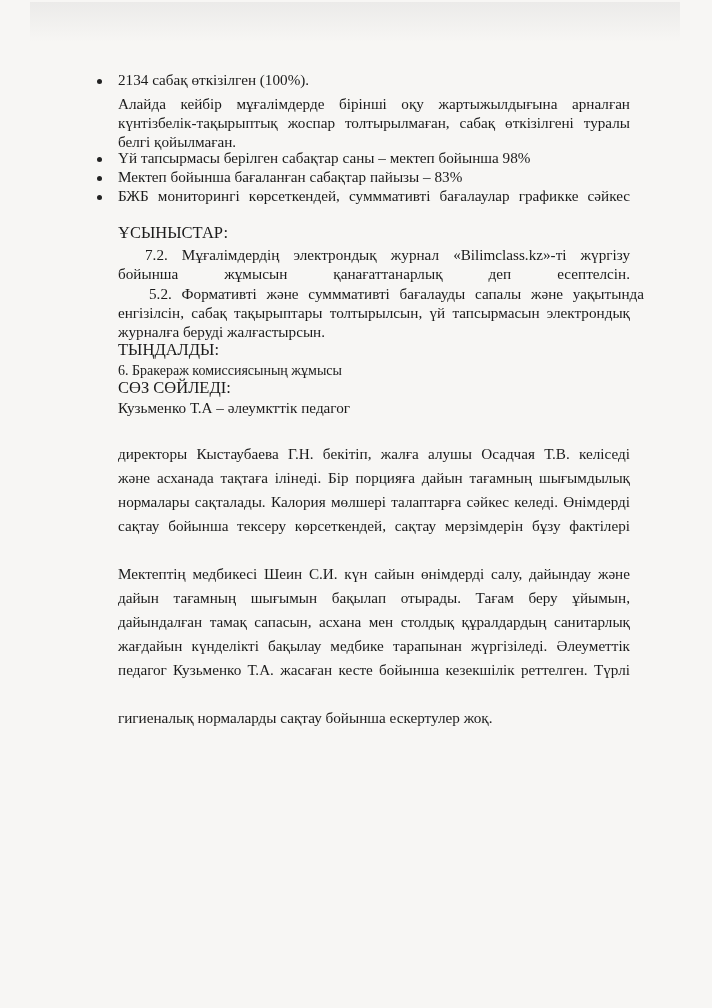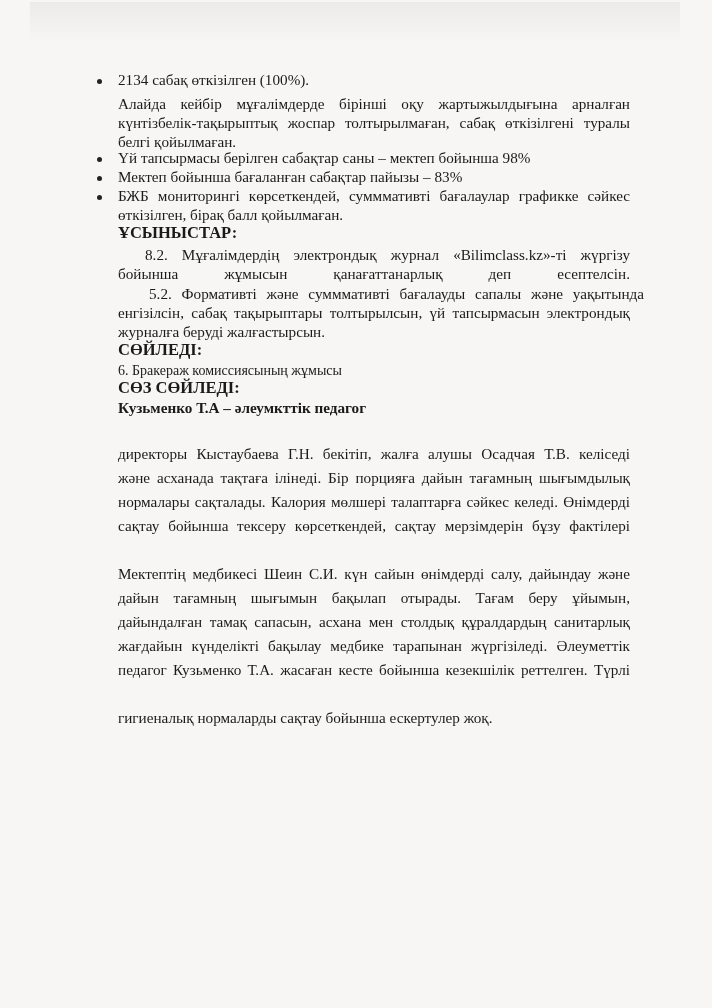--- a/index.html
+++ b/index.html
@@ -6,21 +6,21 @@
   body {
     width: 712px; height: 1008px; overflow: hidden;
     background: #f7f6f4;
     font-family: "Liberation Serif", "DejaVu Serif", serif;
     color: #1a1a1a;
     position: relative;
   }
   .page { position: absolute; left: 0; top: 0; width: 712px; height: 1008px; }
   .ln { position: absolute; font-size: 15.2px; line-height: 19px; white-space: nowrap; }
   .just { text-align: justify; text-align-last: justify; white-space: normal; }
-  .b { font-weight: bold; }
+  .b { font-weight: normal; }
   .hdr { font-size: 16.5px; }
   .bullet { position: absolute; width: 5px; height: 5px; border-radius: 50%; background: #222; }
   .bleed { position: absolute; left: 30px; top: 2px; width: 650px; height: 40px;
     background: linear-gradient(180deg, rgba(200,200,200,0.25), rgba(240,240,240,0)); }
 </style>
 </head>
 <body>
 
 <div class="page">
   <div class="bleed"></div>
@@ -30,30 +30,29 @@
   <div class="ln just" style="left:118px;top:94px;width:512px">Алайда кейбір мұғалімдерде бірінші оқу жартыжылдығына арналған</div>
   <div class="ln just" style="left:118px;top:113px;width:512px">күнтізбелік-тақырыптық жоспар толтырылмаған, сабақ өткізілгені туралы</div>
   <div class="ln" style="left:118px;top:132px">белгі қойылмаған.</div>
 
   <span class="bullet" style="left:97px;top:157px"></span>
   <div class="ln" style="left:118px;top:148px">Үй тапсырмасы берілген сабақтар саны – мектеп бойынша 98%</div>
   <span class="bullet" style="left:97px;top:176px"></span>
   <div class="ln" style="left:118px;top:167px">Мектеп бойынша бағаланған сабақтар пайызы – 83%</div>
   <span class="bullet" style="left:97px;top:195px"></span>
   <div class="ln just" style="left:118px;top:186px;width:512px">БЖБ мониторингі көрсеткендей, сумммативті бағалаулар графикке сәйкес</div>
-  <div class="ln" style="left:118px;top:205px">өткізілген, бірақ балл қойылмаған.</div>
 
   <div class="ln b hdr" style="left:118px;top:223px">ҰСЫНЫСТАР:</div>
-  <div class="ln just" style="left:145px;top:245px;width:485px">8.2. Мұғалімдердің электрондық журнал «Bilimclass.kz»-ті жүргізу</div>
+  <div class="ln just" style="left:145px;top:245px;width:485px">7.2. Мұғалімдердің электрондық журнал «Bilimclass.kz»-ті жүргізу</div>
   <div class="ln just" style="left:118px;top:264px;width:512px">бойынша жұмысын қанағаттанарлық деп есептелсін.</div>
   <div class="ln just" style="left:149px;top:284px;width:495px">5.2. Формативті және сумммативті бағалауды сапалы және уақытында</div>
   <div class="ln just" style="left:118px;top:303px;width:512px">енгізілсін, сабақ тақырыптары толтырылсын, үй тапсырмасын электрондық</div>
   <div class="ln" style="left:118px;top:322px">журналға беруді жалғастырсын.</div>
 
-  <div class="ln b hdr" style="left:118px;top:340px">СӨЙЛЕДІ:</div>
+  <div class="ln b hdr" style="left:118px;top:340px">ТЫҢДАЛДЫ:</div>
   <div class="ln" style="left:118px;top:361px;font-size:14px">6. Бракераж комиссиясының жұмысы</div>
   <div class="ln b hdr" style="left:118px;top:378px">СӨЗ СӨЙЛЕДІ:</div>
   <div class="ln b" style="left:118px;top:398px">Кузьменко Т.А – әлеумкттік  педагог</div>
 
   <div class="ln just" style="left:118px;top:444px;width:512px">директоры Кыстаубаева Г.Н. бекітіп, жалға алушы Осадчая Т.В. келіседі</div>
   <div class="ln just" style="left:118px;top:468px;width:512px">және асханада тақтаға ілінеді. Бір порцияға дайын тағамның шығымдылық</div>
   <div class="ln just" style="left:118px;top:492px;width:512px">нормалары сақталады. Калория мөлшері талаптарға сәйкес келеді. Өнімдерді</div>
   <div class="ln just" style="left:118px;top:516px;width:512px">сақтау бойынша тексеру көрсеткендей, сақтау мерзімдерін бұзу фактілері</div>
   <div class="ln just" style="left:118px;top:564px;width:512px">Мектептің медбикесі Шеин С.И. күн сайын өнімдерді салу, дайындау және</div>
   <div class="ln just" style="left:118px;top:588px;width:512px">дайын тағамның шығымын бақылап отырады. Тағам беру ұйымын,</div>

